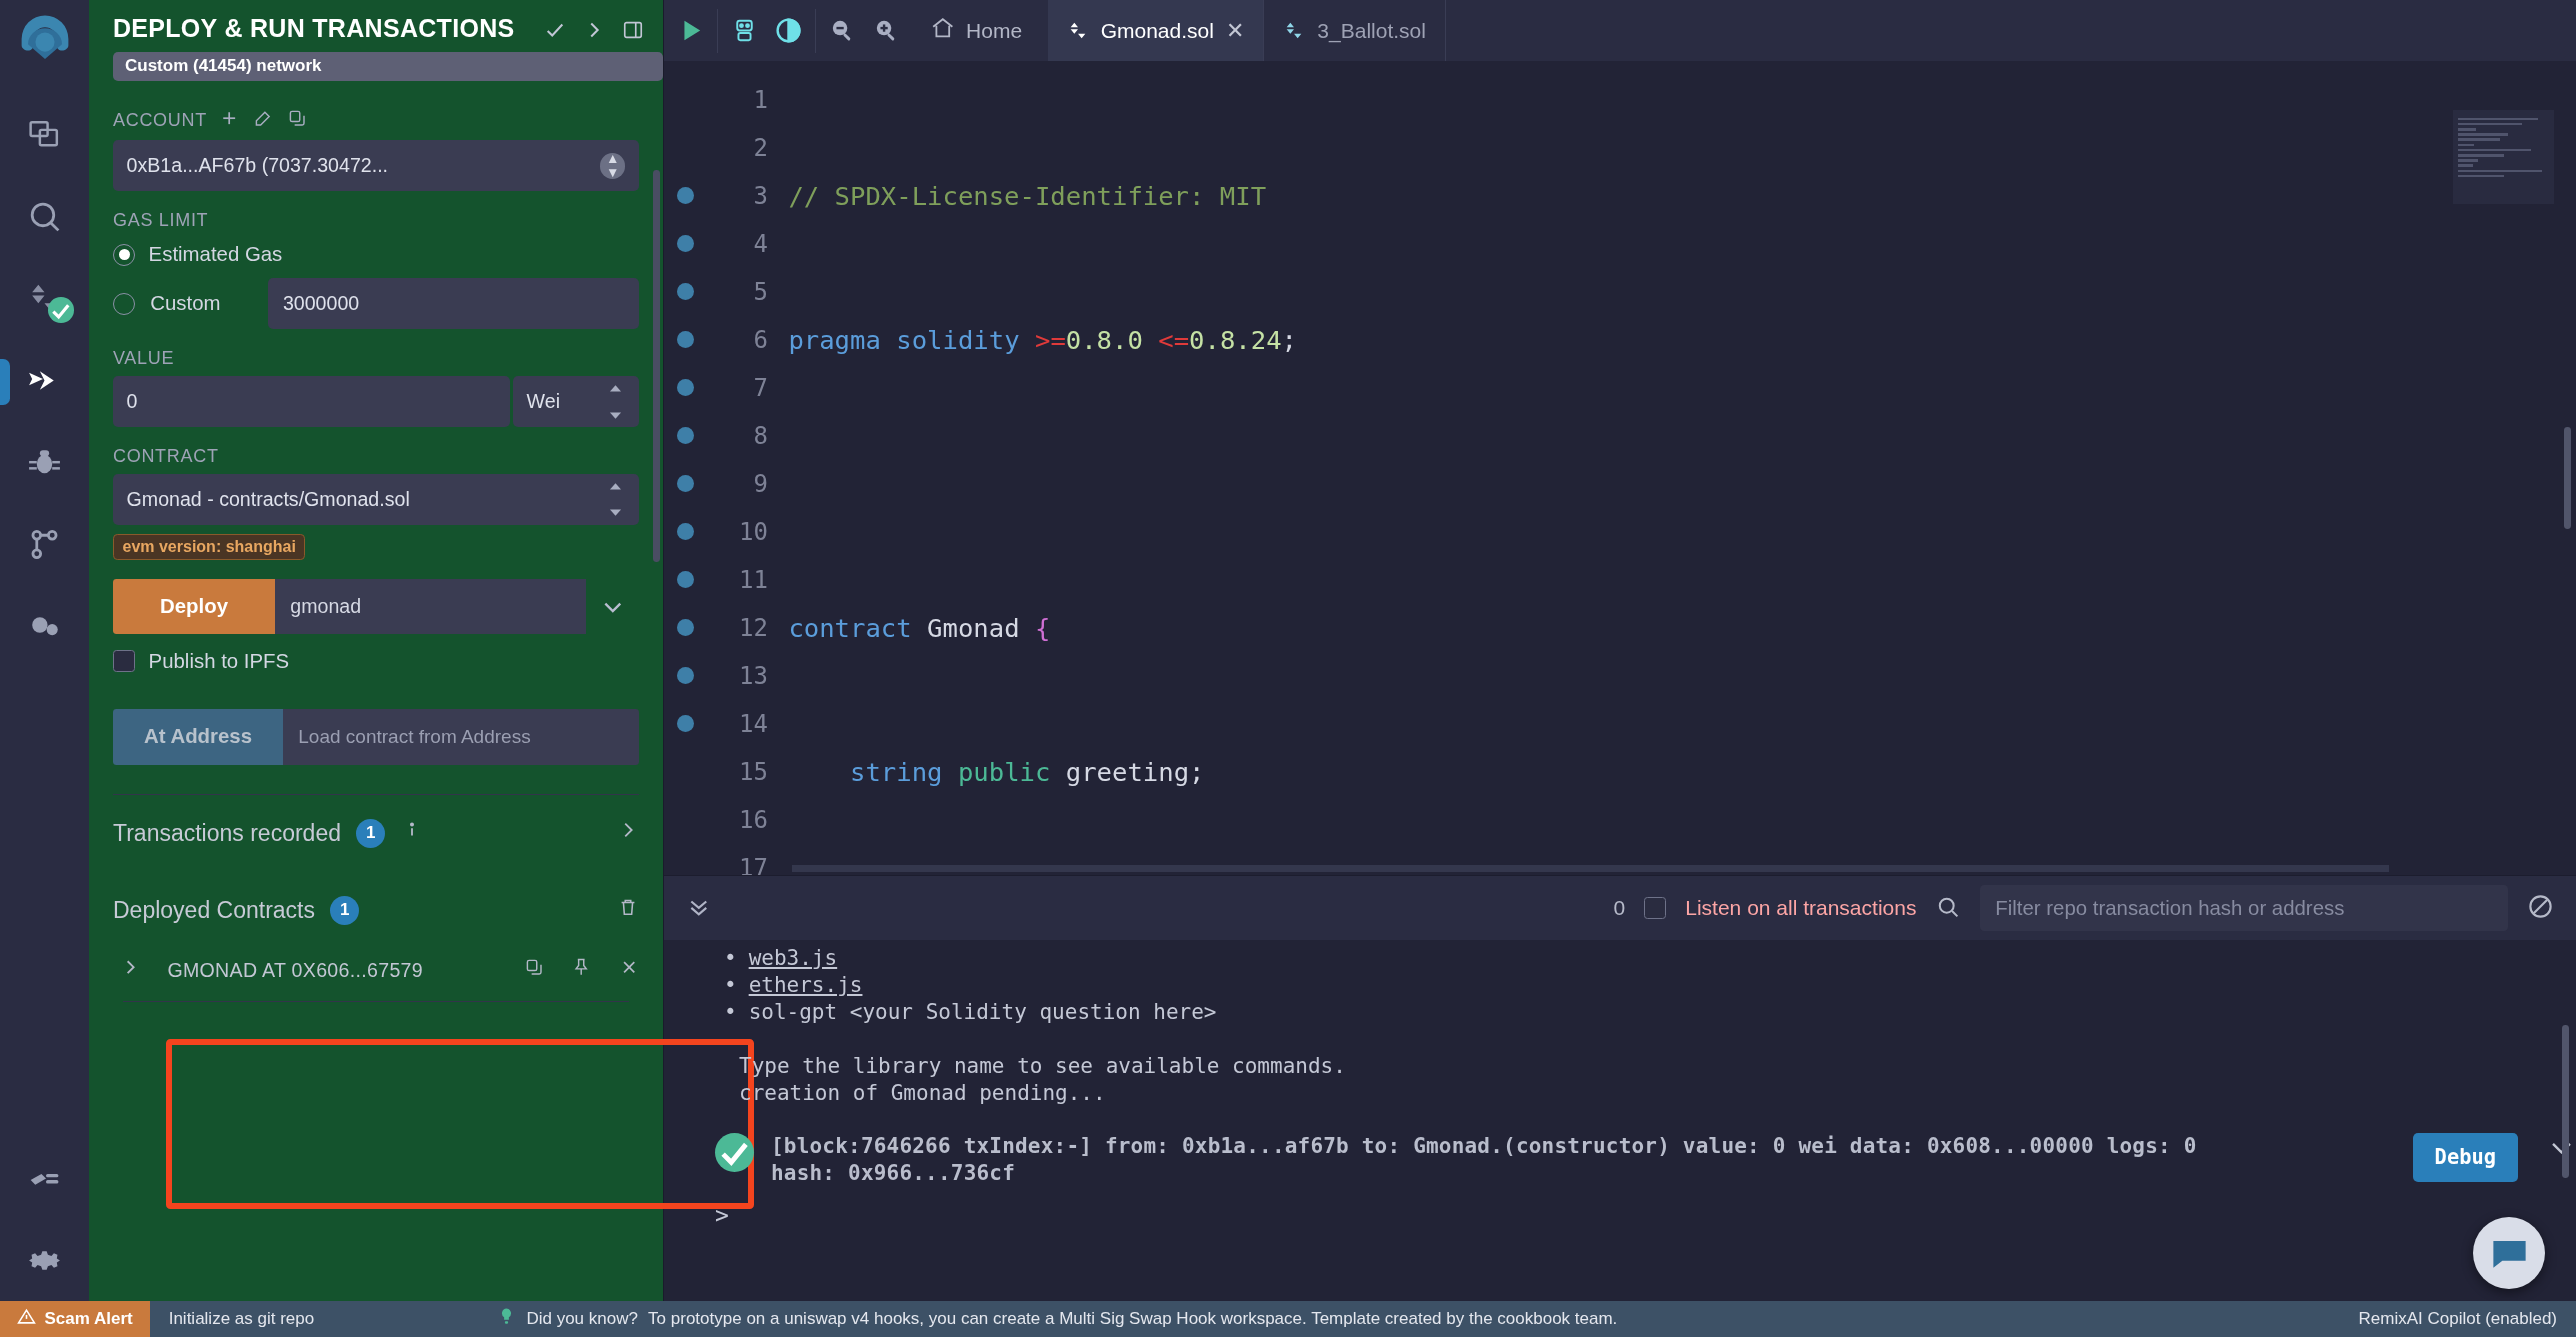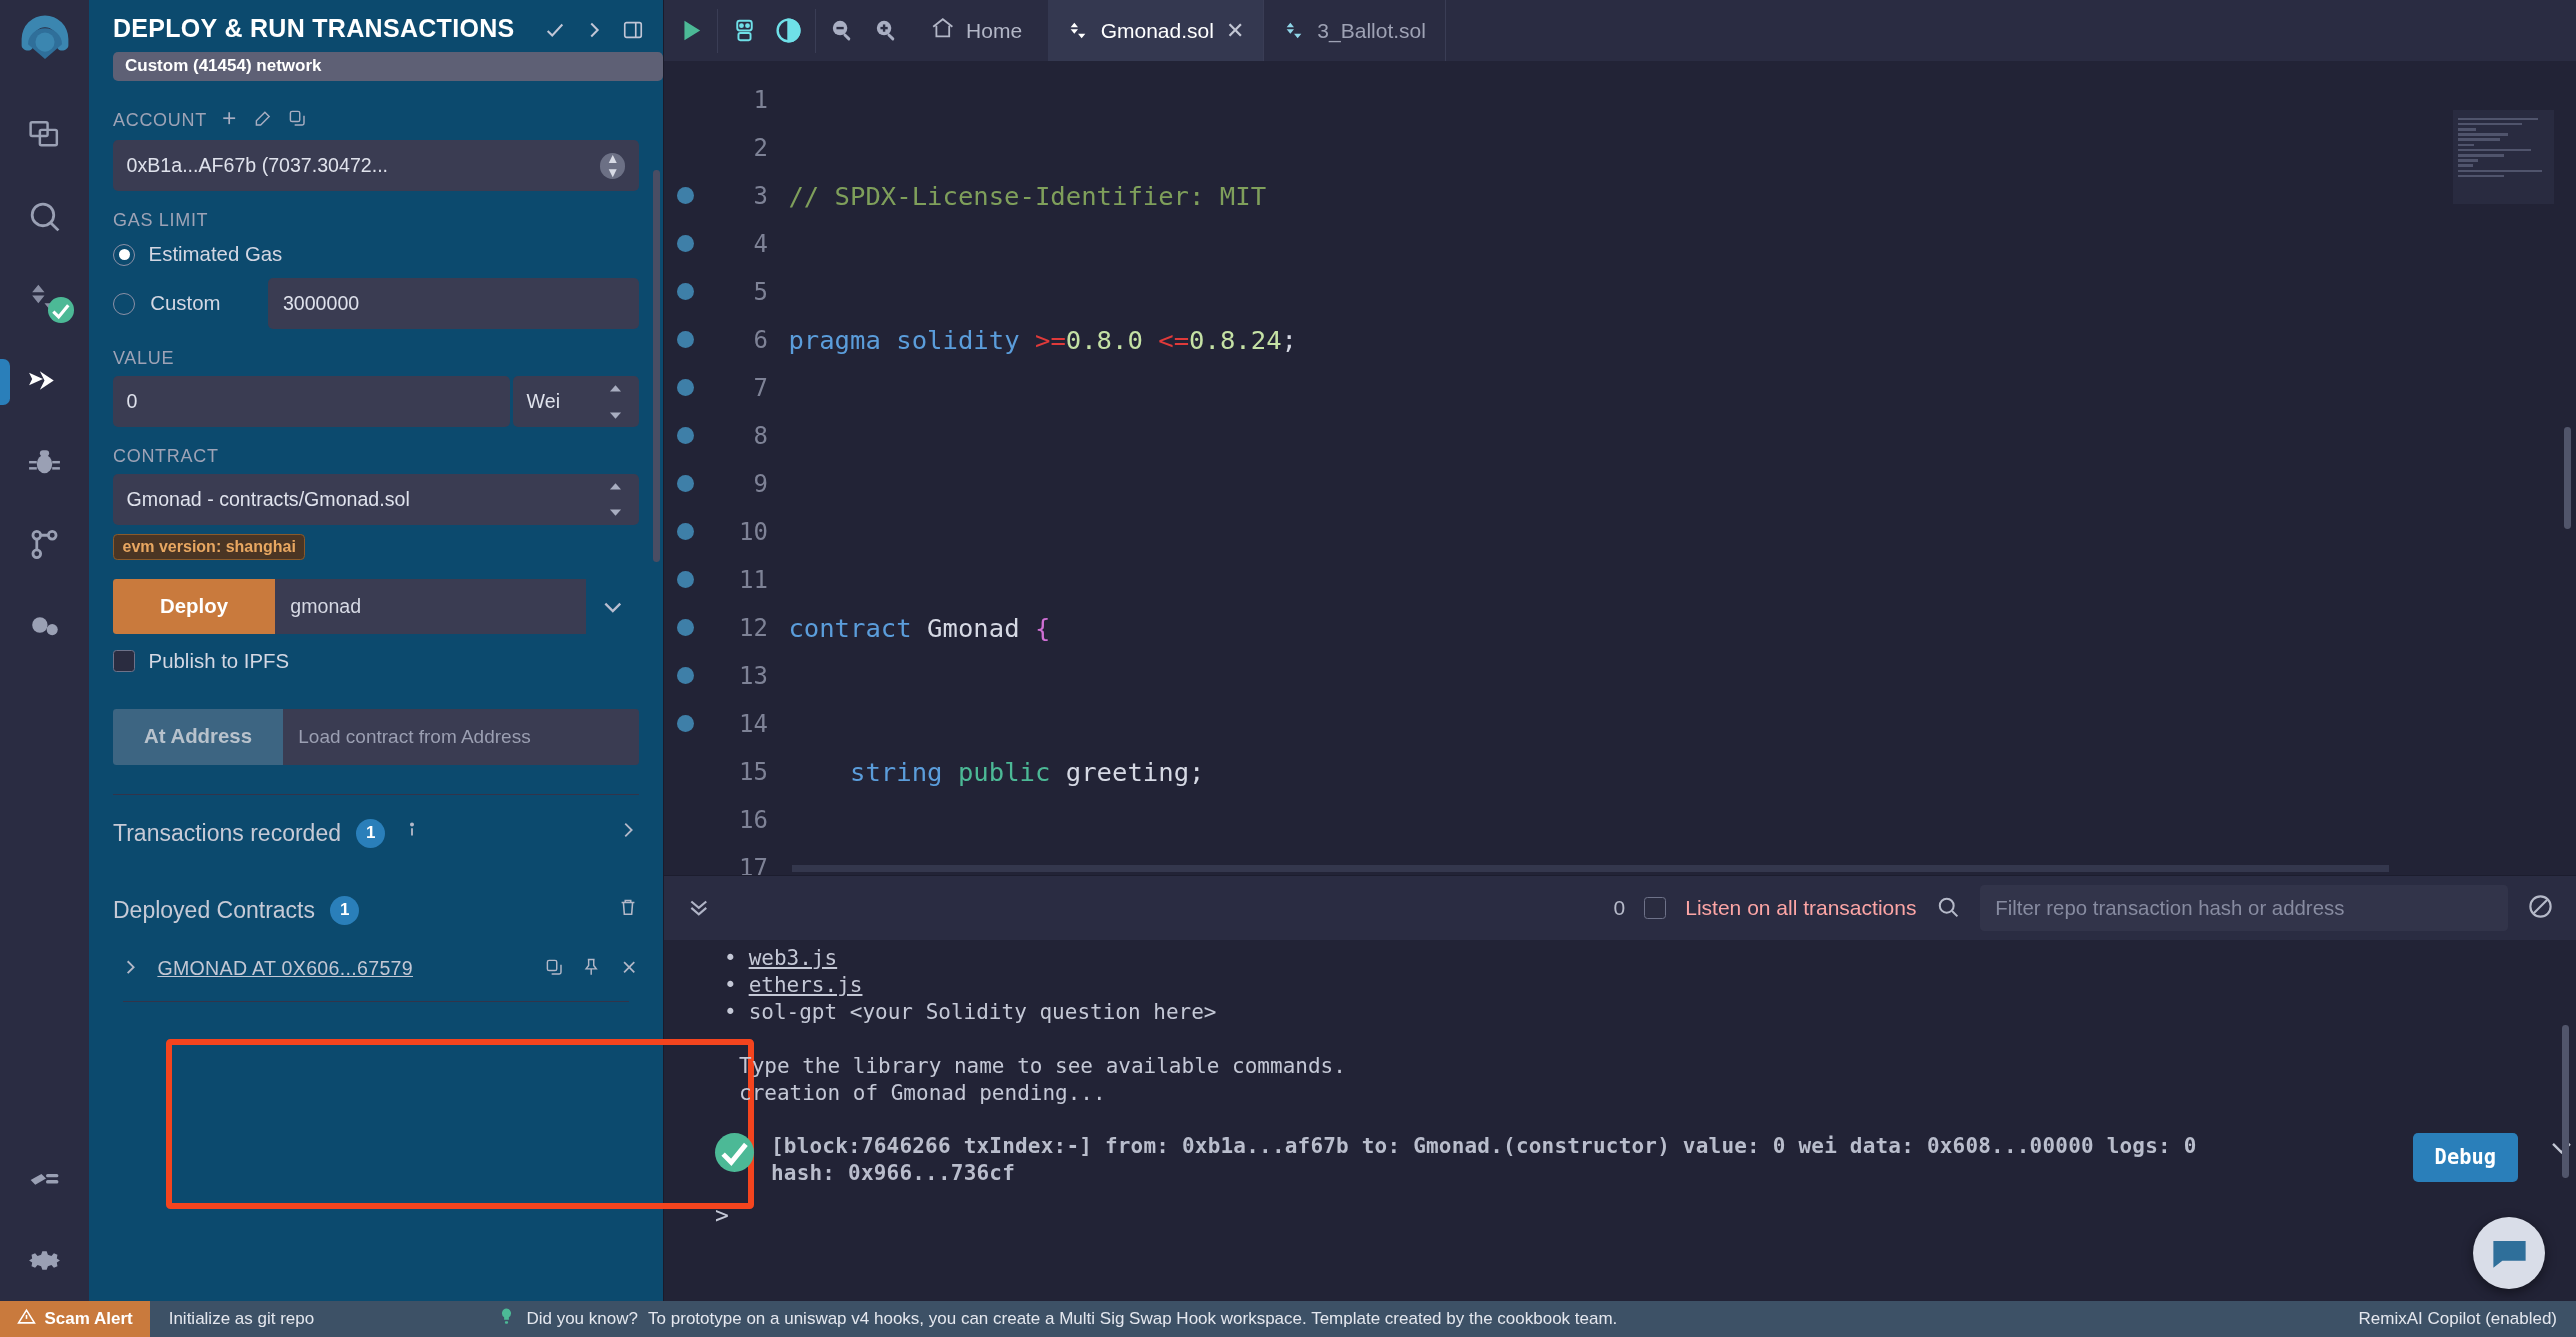--- a/index.html
+++ b/index.html
@@ -31,21 +31,21 @@
   .rail-icon.active { color: #ffffff; }
   .rail-spacer { flex: 1; }
   .rail-badge {
     position: absolute; right: 15.3px; bottom: 17px; width: 25.6px; height: 25.6px;
     background: #4cb996; border-radius: 50%; display: flex; align-items: center; justify-content: center;
     color: #fff; font-size: 16px;
   }
 
   
   .panel {
-    width: 575px; flex: 0 0 575px; background: #0c4a6e; color: #c9ccd9;
+    width: 575px; flex: 0 0 575px; background: #14532d; color: #c9ccd9;
     display: flex; flex-direction: column; position: relative;
     border-right: 0.9px solid #1a1b2b;
   }
   .panel-head { display: flex; align-items: flex-start; padding: 13.6px 19px 0 24px; }
   .panel-title {
     font-size: 25px; font-weight: 700; letter-spacing: 0.3px; line-height: 1.12;
     color: #ffffff; flex: 1; text-transform: uppercase;
   }
   .panel-head-icons { display: flex; gap: 17px; align-items: center; padding-top: 5.1px; color: #c2c6d6; }
   .panel-head-icons svg { width: 22px; height: 22px; }
@@ -127,22 +127,22 @@
   .sect-row .grow { flex: 1; }
   .sect-row svg { width: 22px; height: 22px; color: #b4b8c8; }
 
   
   .hl-box {
     position: absolute; left: 77px; top: 1039px; width: 588px; height: 170px;
     border: 6.8px solid #f4441e; border-radius: 4.3px; pointer-events: none;
   }
   .deployed-wrap { position: relative; }
   .dc-item {
-    display: flex; align-items: flex-start; gap: 17px; padding: 8.5px 24px 0 31px;
-    font-size: 19.6px; color: #c3c7d4; letter-spacing: 0.3px; text-decoration: underline;
+    display: flex; align-items: flex-end; gap: 27px; padding: 8.5px 24px 0 31px;
+    font-size: 19.6px; color: #c3c7d4; letter-spacing: 0.3px;
   }
   .dc-item svg { width: 20.4px; height: 20.4px; color: #b4b8c8; }
   .dc-item .addr { flex: 1; }
   .dc-sep { height: 0.9px; background: #32344a; margin: 19px 34px 0; }
   .panel-scroll {
     position: absolute; right: 3.4px; top: 170px; width: 6.8px; height: 392px;
     background: #4a4d63; border-radius: 3.4px;
   }
 
   

